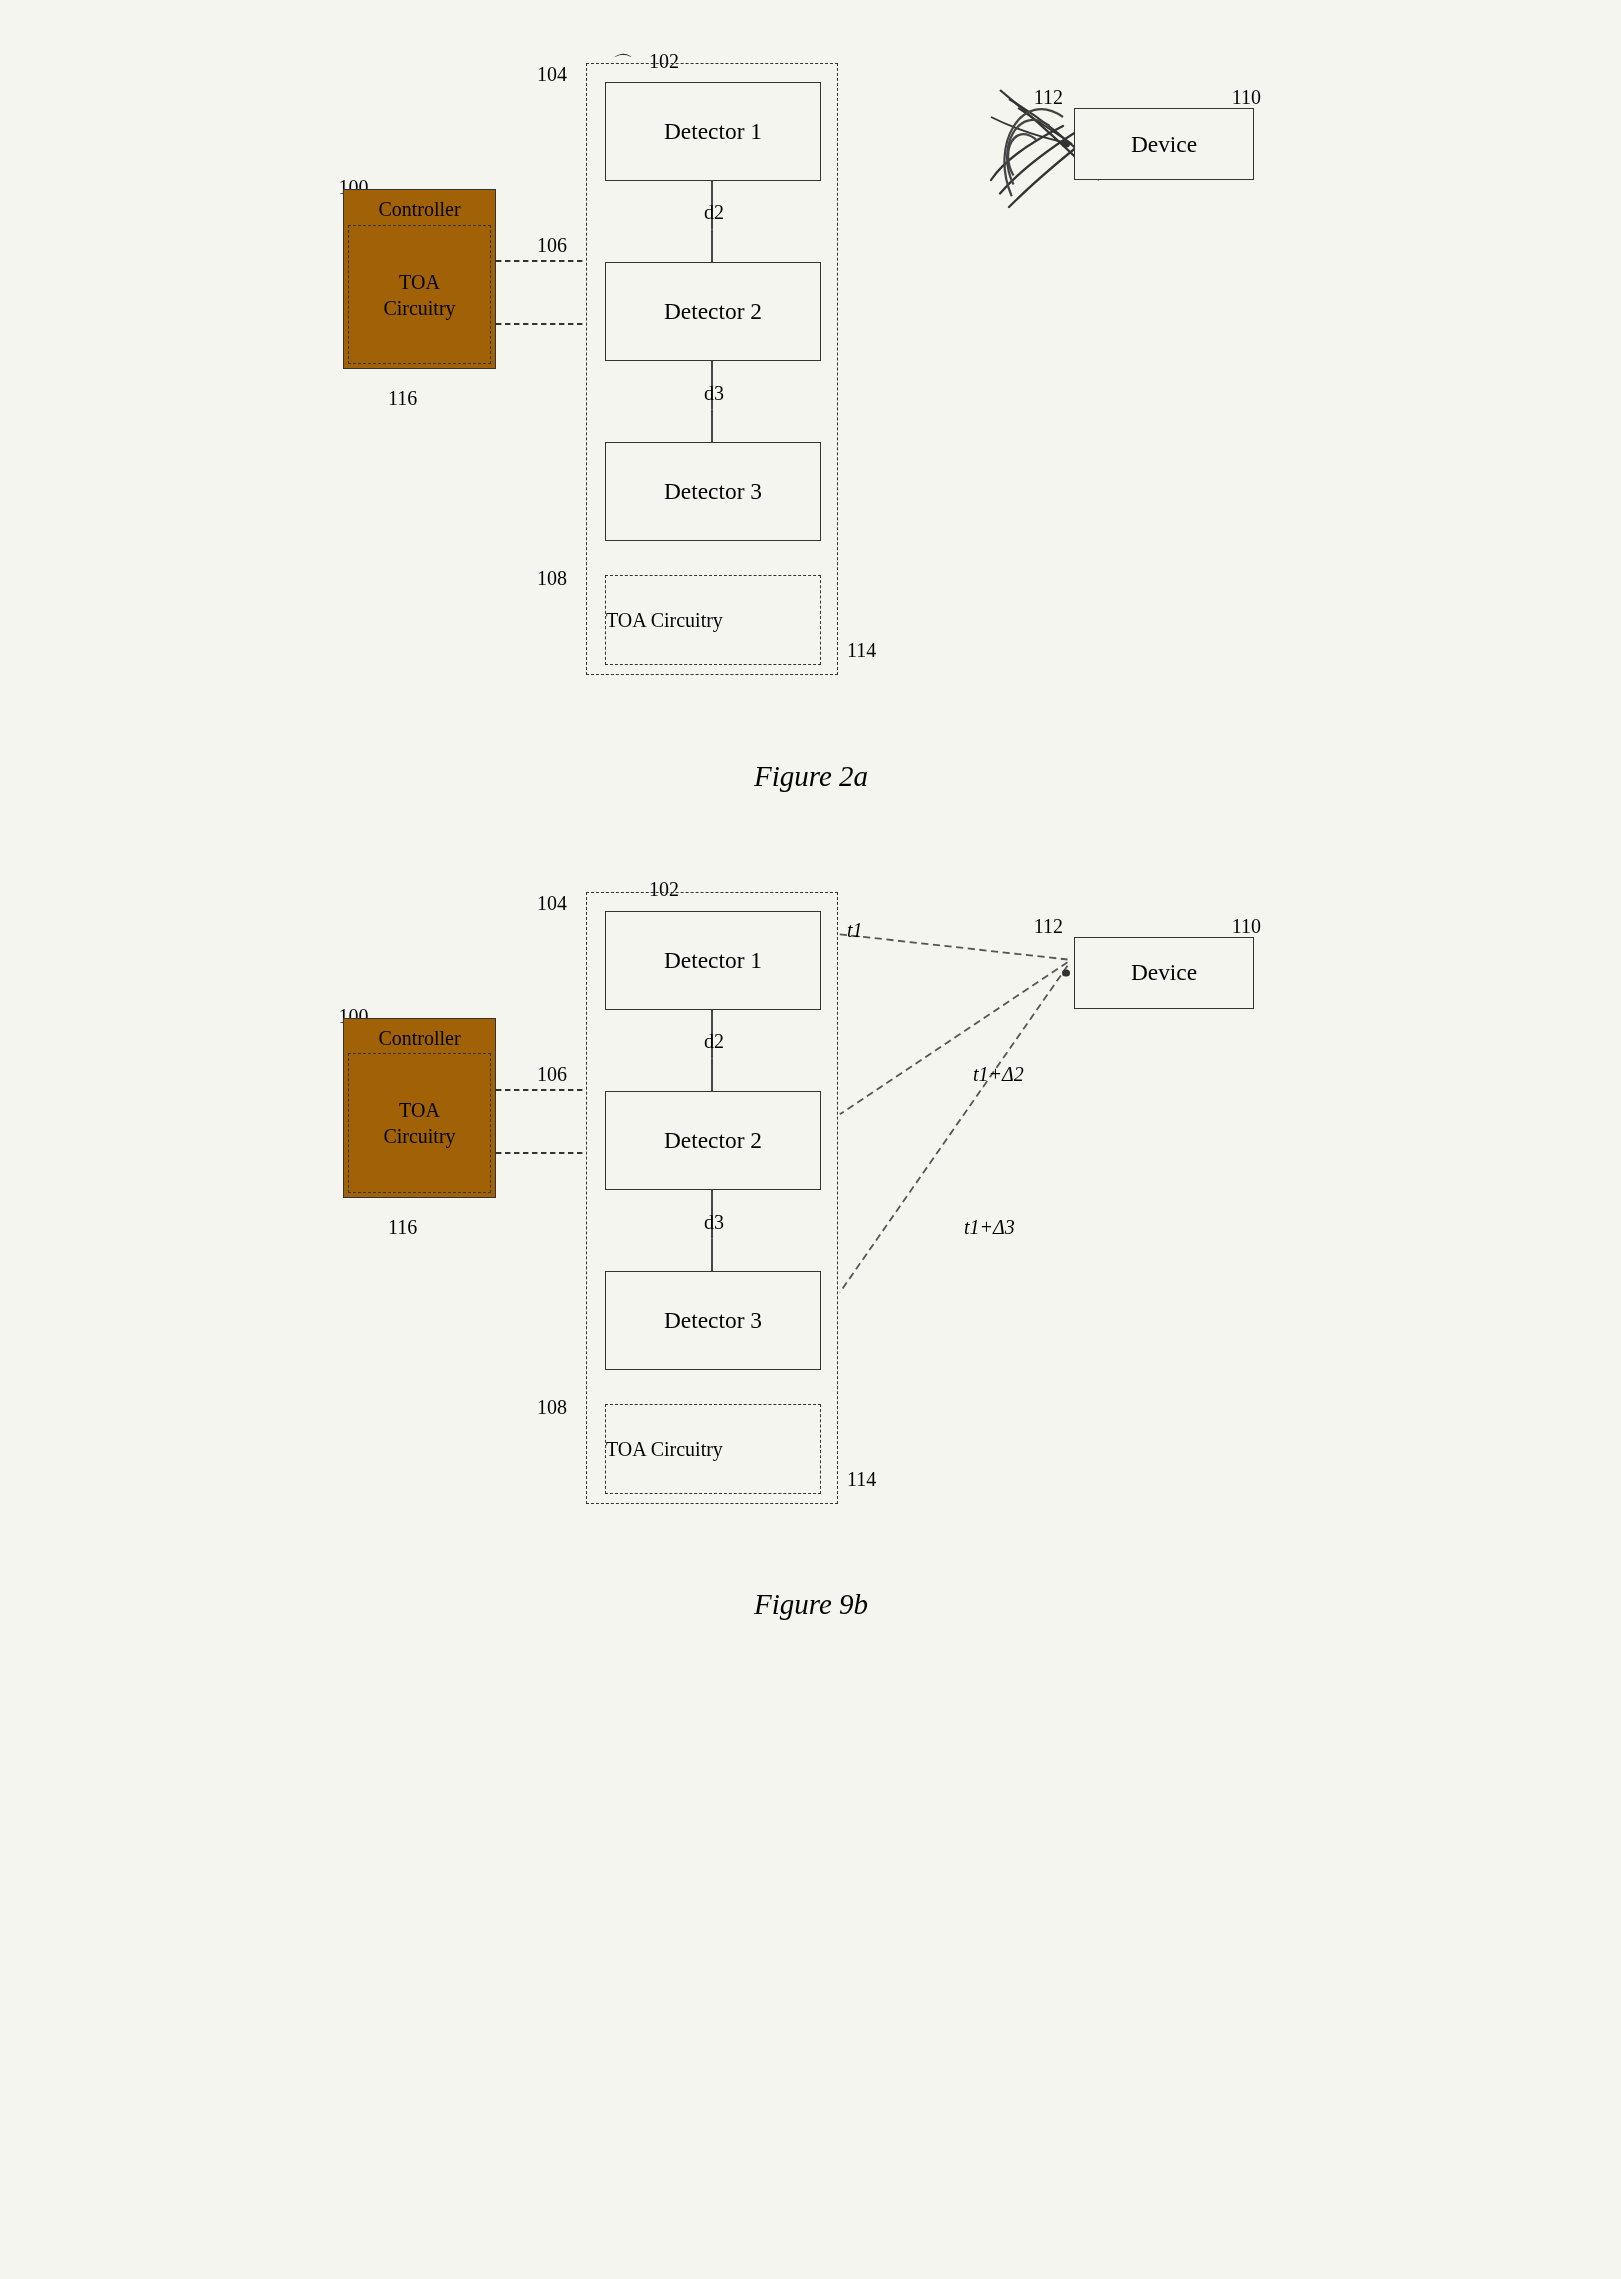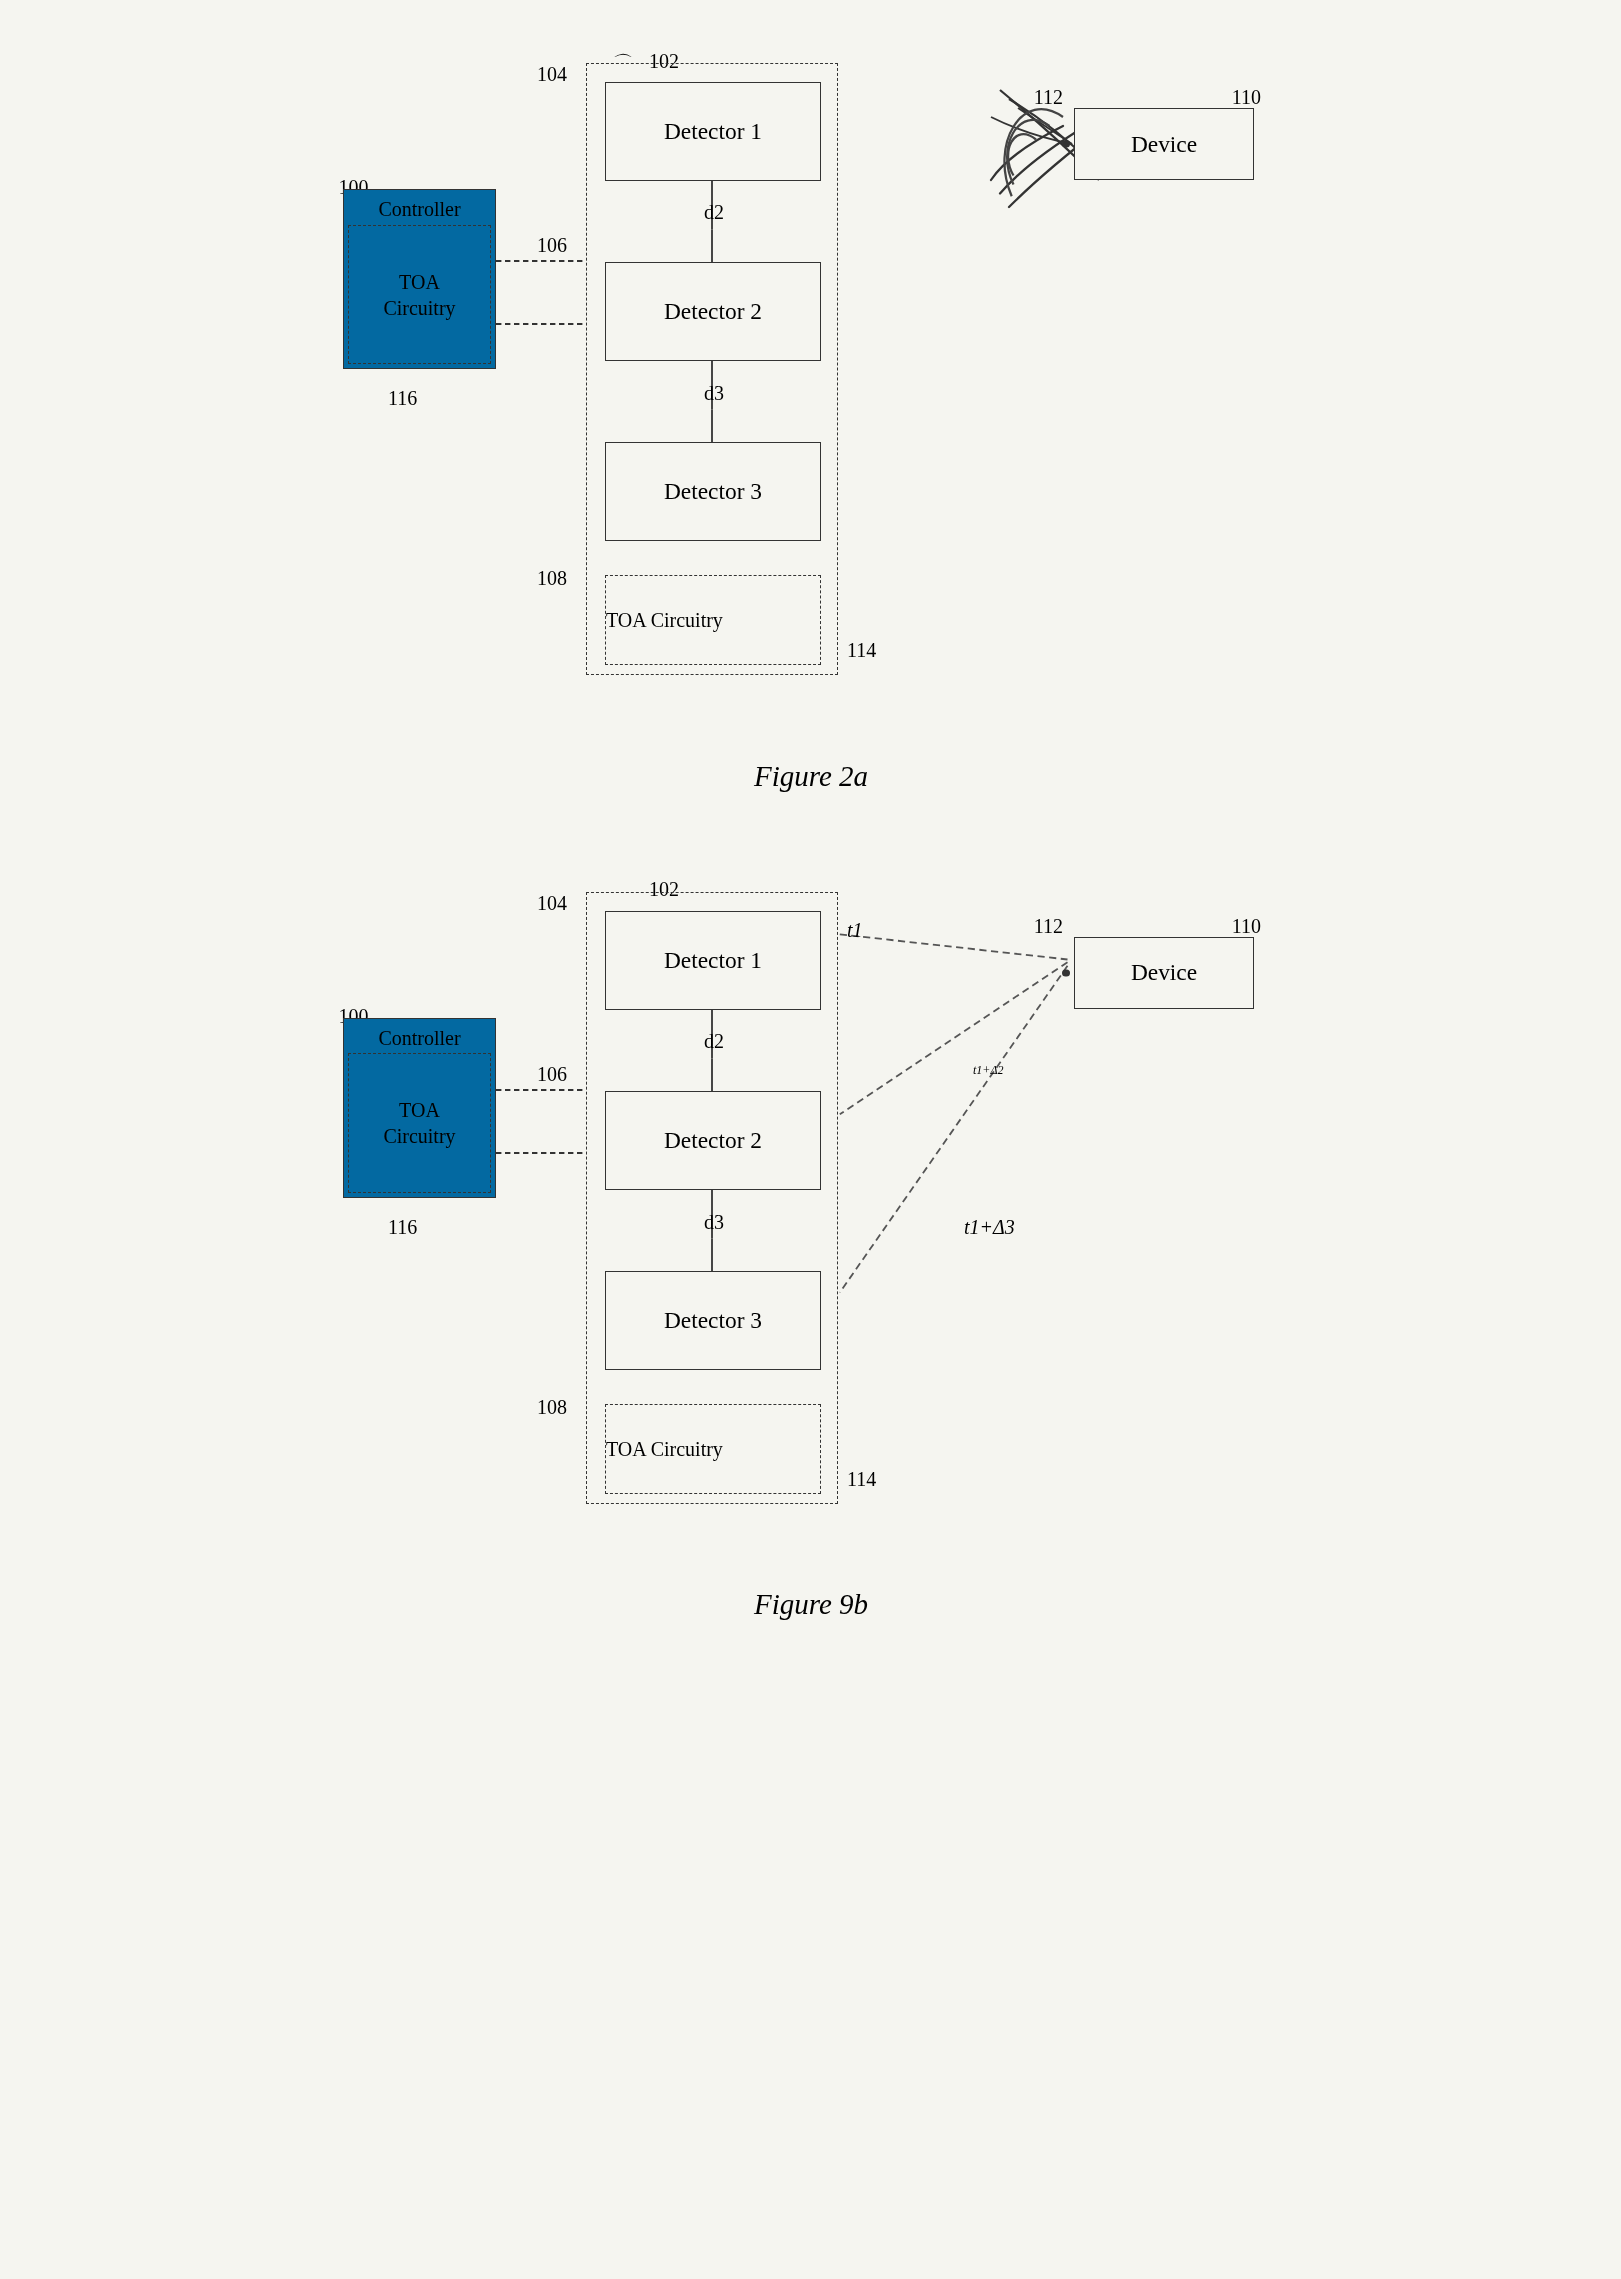--- a/index.html
+++ b/index.html
@@ -48,21 +48,21 @@
       left: 27px;
       top: 162px;
       width: 153px;
       height: 180px;
       border: 1.8px solid #333;
       display: flex;
       flex-direction: column;
       align-items: center;
       justify-content: flex-start;
       padding-top: 7.2px;
-      background: #0369a1;
+      background: #a16207;
     }
 
     .controller-box .label-top {
       font-size: 20px;
       font-weight: normal;
       text-align: center;
       line-height: 1.2;
     }
 
     .controller-inner-dashed {
@@ -297,21 +297,21 @@
       <div class="ref-num" style="left:221px; top:198px;">106</div>
       <div class="ref-num" style="left:221px; top:531px;">108</div>
       <div class="ref-num" style="left:22.5px; top:140px;">100</div>
       <div class="ref-num" style="left:72px; top:351px;">116</div>
       <div class="ref-num" style="right:45px; top:50px;">110</div>
       <div class="ref-num" style="right:243px; top:50px;">112</div>
       <div class="ref-num" style="left:531px; top:603px;">114</div>
 
       <div style="position:absolute; left:531px; top:54px; font-size:20px; font-style:italic;text-align:center;">t1</div>
 
-      <div style="position:absolute; left:657px; top:198px; font-size:12px; font-style:italic;">t1+Δ2</div>
+      <div style="position:absolute; left:657px; top:198px; font-size:20px; font-style:italic;">t1+Δ2</div>
 
       <div style="position:absolute; left:648px; top:351px; font-size:20px; font-style:italic;">t1+Δ3</div>
 
       <div class="controller-box" style="top:153px;">
         <div class="label-top">Controller</div>
         <div class="controller-inner-dashed">
           <div class="toa-text">TOA<br>Circuitry</div>
         </div>
       </div>
 

